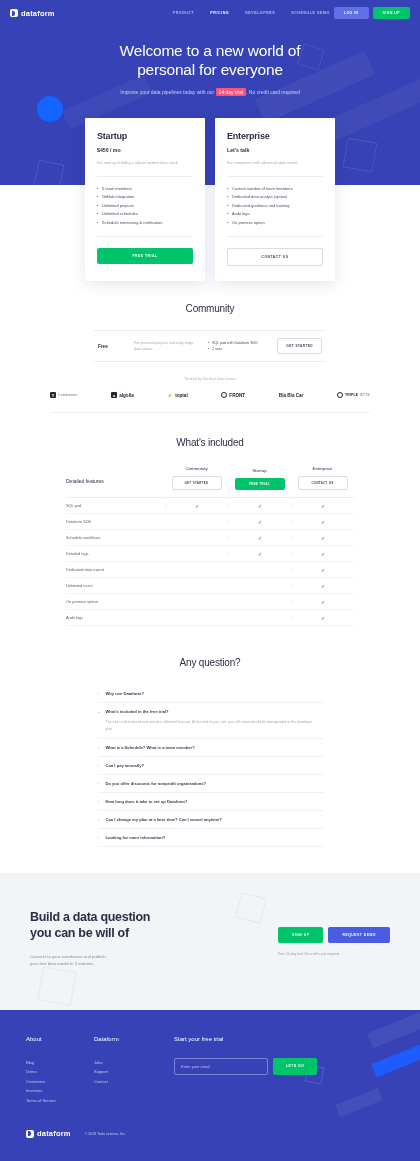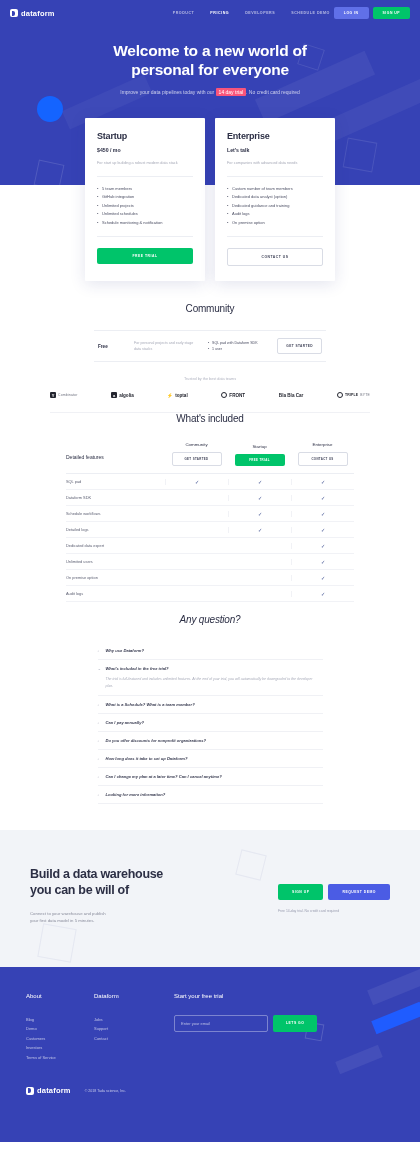--- a/index.html
+++ b/index.html
@@ -57,21 +57,21 @@
     text-transform: uppercase; cursor: pointer;
   }
   .btn-signup {
     background: #00c46a; color: #fff; font-size: 3.4px; letter-spacing: .5px;
     font-weight: 700; padding: 4px 10px; border-radius: 2px; border: none;
     text-transform: uppercase; cursor: pointer;
   }
 
   .hero-body { position: relative; z-index: 4; text-align: center; padding-top: 15px; }
   .hero-title {
-    color: #fff; font-size: 15.5px; line-height: 19px; font-weight: 700;
+    color: #fff; font-size: 15.5px; line-height: 19px; font-weight: 400;
     letter-spacing: -.2px;
     text-align: center;
   }
   .hero-sub { margin-top: 9px; color: rgba(255,255,255,.72); font-size: 5px; line-height: 9px; }
   .hl { background: #f9557b; color: #fff; padding: 1px 3px; border-radius: 1px; }
 
   
   .cards-wrap {
     position: relative; z-index: 6;
     margin-top: -67px;
@@ -121,37 +121,37 @@
     display: flex; align-items: center; justify-content: space-between;
     padding-bottom: 14px; border-bottom: 1px solid #f0f1f5;
   }
   .logo { display: flex; align-items: center; gap: 2px; color: #23252f; font-size: 4.6px; font-weight: 700; }
   .logo-sq { width: 6px; height: 6px; background: #23252f; color:#fff; font-size: 4px; display:flex; align-items:center; justify-content:center; border-radius: 1px; }
   .logo-ring { width: 6px; height: 6px; border: 1.2px solid #23252f; border-radius: 50%; }
   .logo-tiny { font-size: 3.4px; font-weight: 700; letter-spacing: .2px; }
   .logo-light { font-weight: 400; color: #6c6f7d; }
 
   
-  .included { text-align: center; }
+  .included { margin-top: 24px; text-align: center; }
   .tbl { margin: 18px auto 0; width: 288px; font-size: 3.9px; }
   .tbl-head { display: flex; border-bottom: 1px solid #eceef3; padding-bottom: 7px; align-items: flex-end; }
   .th-label { flex: 1; text-align: left; font-size: 5px; color: #2c2f45; padding-bottom: 6px; }
   .th-col { width: 63px; text-align: center; }
   .th-name { font-size: 4.4px; color: #2c2f45; margin-bottom: 5px; }
   .th-btn {
     display: inline-block; font-size: 2.9px; font-weight: 700; letter-spacing: .35px;
     text-transform: uppercase; padding: 4px 0; width: 50px; border-radius: 2px; cursor: pointer;
   }
   .tbl-row { display: flex; align-items: center; border-bottom: 1px solid #f1f2f6; height: 16px; }
   .td-label { flex: 1; text-align: left; color: #5c5f72; font-size: 3.9px; }
   .td-col { width: 63px; text-align: center; color: #3d4f8f; font-size: 5px; }
   .col-div { border-left: 1px solid #f1f2f6; }
 
   
-  .faq { margin-top: 12px; text-align: center; font-style: italic; }
+  .faq { margin-top: 31px; text-align: center; }
   .faq-list { margin: 17px auto 0; width: 225px; text-align: left; }
   .faq-item { border-bottom: 1px solid #f0f1f5; padding: 6px 0 6px 8px; position: relative; cursor: pointer; }
   .faq-q { font-size: 4.1px; color: #3a3d52; font-weight: 600; }
   .faq-chevron { position: absolute; left: 0; top: 6px; font-size: 4px; color: #9a9db0; }
   .faq-a { font-size: 3.5px; line-height: 6.2px; color: #a7aab8; margin-top: 5px; padding-right: 6px; }
 
   
   .cta-band {
     margin-top: 26px; background: #f2f4f8; padding: 36px 30px 42px;
     display: flex; align-items: flex-start; position: relative; overflow: hidden;
@@ -423,21 +423,21 @@
       <div class="faq-q">Looking for more information?</div>
     </div>
   </div>
 </section>
 
 <section class="cta-band">
   <div class="band-deco bd1"></div>
   <div class="band-deco bd2"></div>
   <div class="cta-left">
     <h2 class="cta-title">
-      <span>Build a data warehouse</span><br>
+      <span>Build a data question</span><br>
       <span>you can be will of</span>
     </h2>
     <p class="cta-desc">
       <span>Connect to your warehouse and publish</span><br>
       <span>your first data model in 5 minutes.</span>
     </p>
   </div>
   <div class="cta-right">
     <div class="cta-btns">
       <button class="cta-btn cta-signup">SIGN UP</button>

